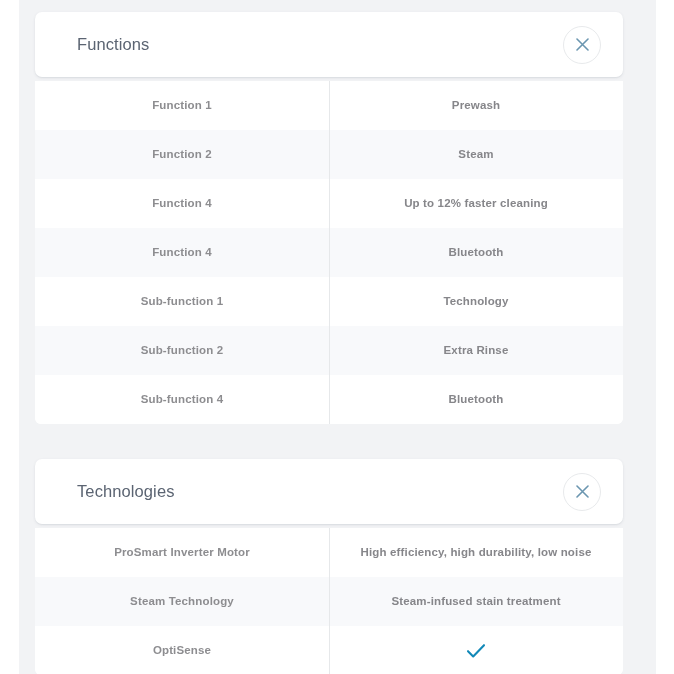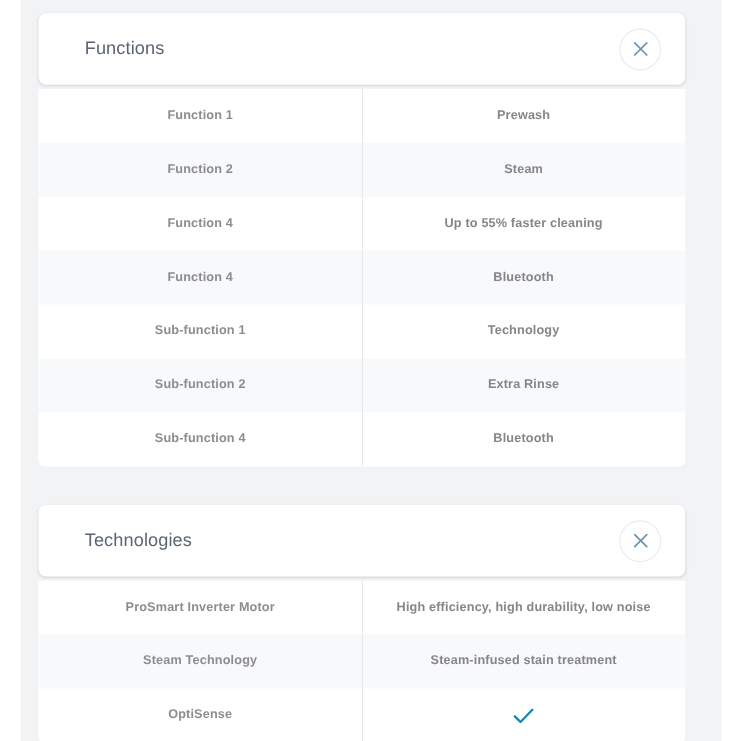--- a/index.html
+++ b/index.html
@@ -152,21 +152,21 @@
           <div class="trow">
             <div class="tcell label">Function 1</div>
             <div class="tcell value">Prewash</div>
           </div>
           <div class="trow alt">
             <div class="tcell label">Function 2</div>
             <div class="tcell value">Steam</div>
           </div>
           <div class="trow">
             <div class="tcell label">Function 4</div>
-            <div class="tcell value">Up to 55% faster cleaning</div>
+            <div class="tcell value">Up to 12% faster cleaning</div>
           </div>
           <div class="trow alt">
             <div class="tcell label">Function 4</div>
             <div class="tcell value">Bluetooth</div>
           </div>
           <div class="trow">
             <div class="tcell label">Sub-function 1</div>
             <div class="tcell value">Technology</div>
           </div>
           <div class="trow alt">

